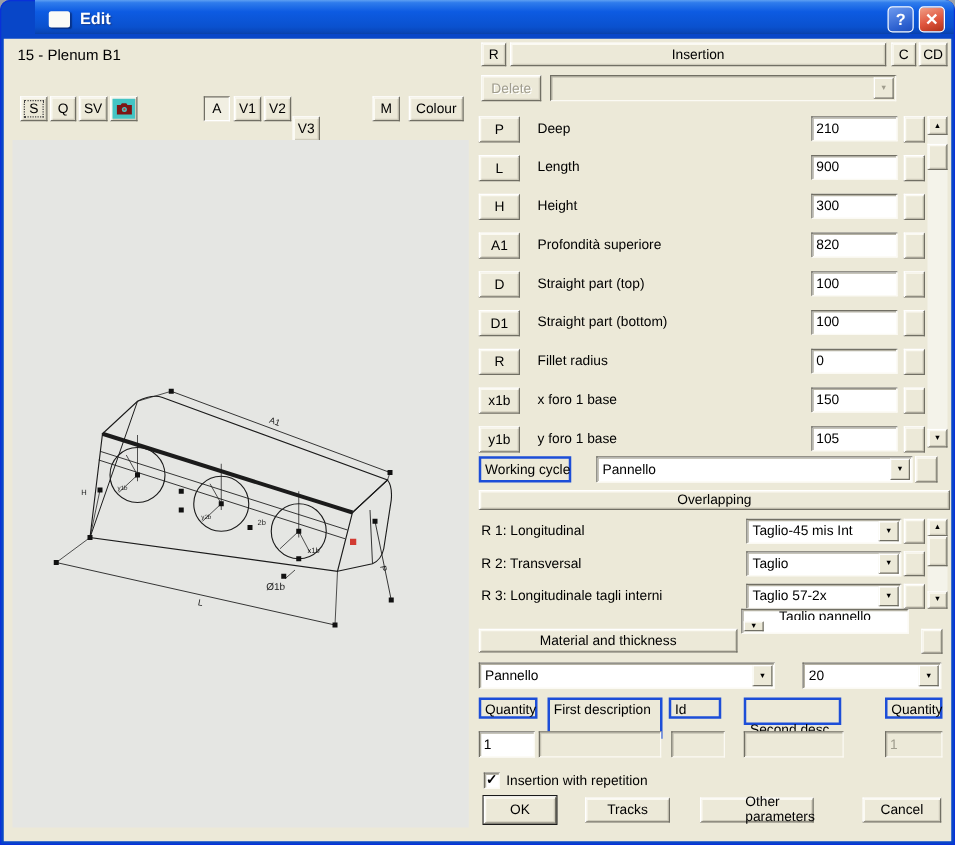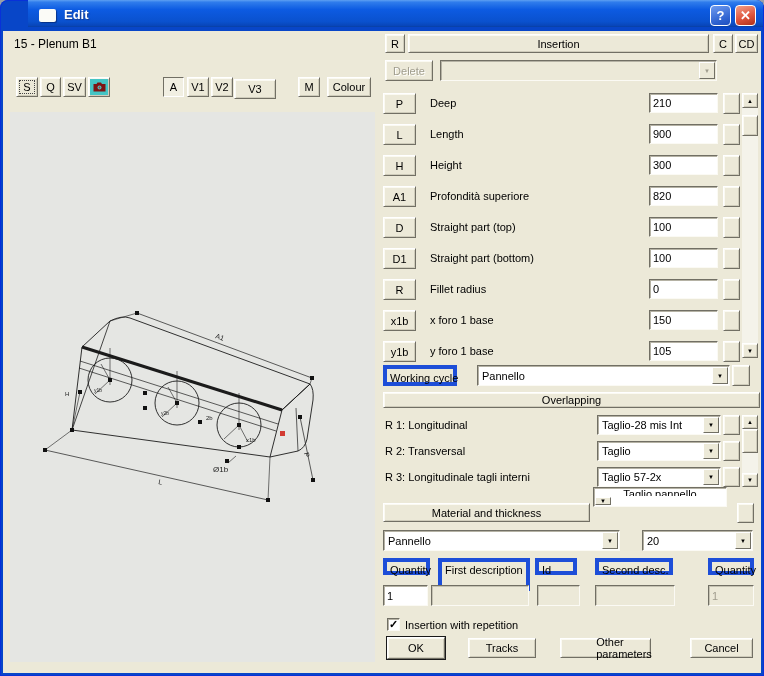--- a/index.html
+++ b/index.html
@@ -24,21 +24,21 @@
     display:flex; align-items:center; justify-content:center; line-height:1;
   }
   .tb-help { right:32px; background:linear-gradient(160deg,#6E9BEF 0%, #2E62D0 70%, #1E4FBE 100%); }
   .tb-close { right:7px; background:linear-gradient(160deg,#F0a088 0%, #E0563E 55%, #B03018 100%); }
 
   .client { position:absolute; left:3px; top:31px; right:3px; bottom:3px; background:#ECE9D8; font-size:11px; color:#000; }
 
   
   .raised { background:#ECE9D8; border:1px solid; border-color:#FFFFFF #716F64 #716F64 #FFFFFF; box-shadow: inset 1px 1px 0 #FBFAF2, inset -1px -1px 0 #CFCCBB; }
   .pressed { background:#F1EFE2; border:1px solid; border-color:#716F64 #FFFFFF #FFFFFF #716F64; box-shadow:none; }
-  .static-box { border:4px solid #1d4ed8; }
+  .static-box { border:2px solid #1d4ed8; }
   .btn { display:flex; align-items:center; justify-content:center; font-size:11px; position:absolute; }
   .dotted-inner { outline:1px dotted #444; outline-offset:-4px; }
   .disabled-text { color:#A09D8E; text-shadow:1px 1px 0 #fff; }
 
   .lbl { position:absolute; white-space:nowrap; font-size:11px; }
 
   .combo { position:absolute; background:#fff; border:1px solid; border-color:#716F64 #FBFAF4 #FBFAF4 #716F64; box-shadow: inset 1px 1px 0 #B5B2A4; display:flex; align-items:center; }
   .combo-text { flex:1; font-size:11px; padding:0 4px; white-space:nowrap; overflow:hidden; }
   .combo-btn { width:16px; align-self:stretch; margin:1px; background:#ECE9D8; border:1px solid; border-color:#fff #716F64 #716F64 #fff; display:flex; align-items:center; justify-content:center; font-size:6px; }
   .combo.disabled { background:#ECE9D8; }
@@ -96,21 +96,21 @@
             <path d="M0.5,2 h3 l1,-1.5 h3.5 l1,1.5 h3.5 v7.5 h-12 z" fill="#7E1414"></path>
             <circle cx="6.5" cy="5.5" r="2" fill="#44C4C4"></circle>
             <circle cx="6.5" cy="5.5" r="0.9" fill="#C03030"></circle>
           </svg>
       </span>
     </div>
 
     <div class="btn pressed" style="left:160px; top:46px; width:21px; height:20px;">A</div>
     <div class="btn raised" style="left:184px; top:46px; width:22px; height:20px;">V1</div>
     <div class="btn raised" style="left:208px; top:46px; width:22px; height:20px;">V2</div>
-    <div class="btn raised" style="left:231px; top:48px; width:42px; height:20px;">V3</div>
+    <div class="btn raised" style="left:231px; top:62px; width:22px; height:20px;">V3</div>
     <div class="btn raised" style="left:295px; top:46px; width:22px; height:20px;">M</div>
     <div class="btn raised" style="left:324px; top:46px; width:44px; height:20px;">Colour</div>
 
     <div class="canvas">
       <svg viewBox="0 0 365 550" width="365" height="550">
         <g stroke="#1b1b1b" fill="none" stroke-width="0.9">
 
           <path d="M72,235 L100,209 Q112,203 120,206 L300,272 L272,298 Z"></path>
 
           <path d="M72,235 L272,298 L260,345 L62,318 Z"></path>
@@ -260,21 +260,21 @@
       <div class="combo-btn">
           <span>▼</span>
         </div>
     </div>
     <div class="btn raised" style="left:729px; top:334px; width:18px; height:21px;"></div>
 
     <div class="header-bar raised" style="left:380px; top:361px; width:377px; height:16px;">Overlapping</div>
 
     <div class="lbl" style="left:382px; top:388px;">R 1: Longitudinal</div>
     <div class="combo" style="left:594px; top:384px; width:124px; height:20px;">
-      <div class="combo-text">Taglio-28 mis Int</div>
+      <div class="combo-text">Taglio-45 mis Int</div>
       <div class="combo-btn">
           <span>▼</span>
         </div>
     </div>
     <div class="btn raised" style="left:720px; top:384px; width:17px; height:20px;"></div>
 
     <div class="lbl" style="left:382px; top:414px;">R 2: Transversal</div>
     <div class="combo" style="left:594px; top:410px; width:124px; height:20px;">
       <div class="combo-text">Taglio</div>
       <div class="combo-btn">
@@ -320,21 +320,21 @@
     <div class="combo" style="left:639px; top:499px; width:111px; height:21px;">
       <div class="combo-text">20</div>
       <div class="combo-btn">
           <span>▼</span>
         </div>
     </div>
 
     <div class="lbl static-box" style="left:380px; top:527px; width:47px; height:17px; padding:2px 0 0 3px;">Quantity</div>
     <div class="lbl static-box" style="left:435px; top:527px; width:92px; height:33px; padding:2px 0 0 3px;">First description</div>
     <div class="lbl static-box" style="left:532px; top:527px; width:42px; height:17px; padding:2px 0 0 3px;">Id</div>
-    <div class="lbl static-box" style="left:592px; top:527px; width:78px; height:17px; padding:2px 0 0 3px;">Second desc.</div>
+    <div class="lbl static-box" style="left:592px; top:527px; width:78px; height:17px; padding:18px 0 0 3px;">Second desc.</div>
     <div class="lbl static-box" style="left:705px; top:527px; width:46px; height:17px; padding:2px 0 0 3px;">Quantity</div>
 
     <input class="field white" style="left: 380px; top: 554px; width: 45px;" value="1">
     <div class="field gray" style="left:428px; top:554px; width:98px;"></div>
     <div class="field gray" style="left:534px; top:554px; width:43px;"></div>
     <div class="field gray" style="left:592px; top:554px; width:80px;"></div>
     <div class="field gray" style="left:705px; top:554px; width:46px;">1</div>
 
     <div class="checkbox" style="left:384px; top:587px;">
         <span>✓</span>

